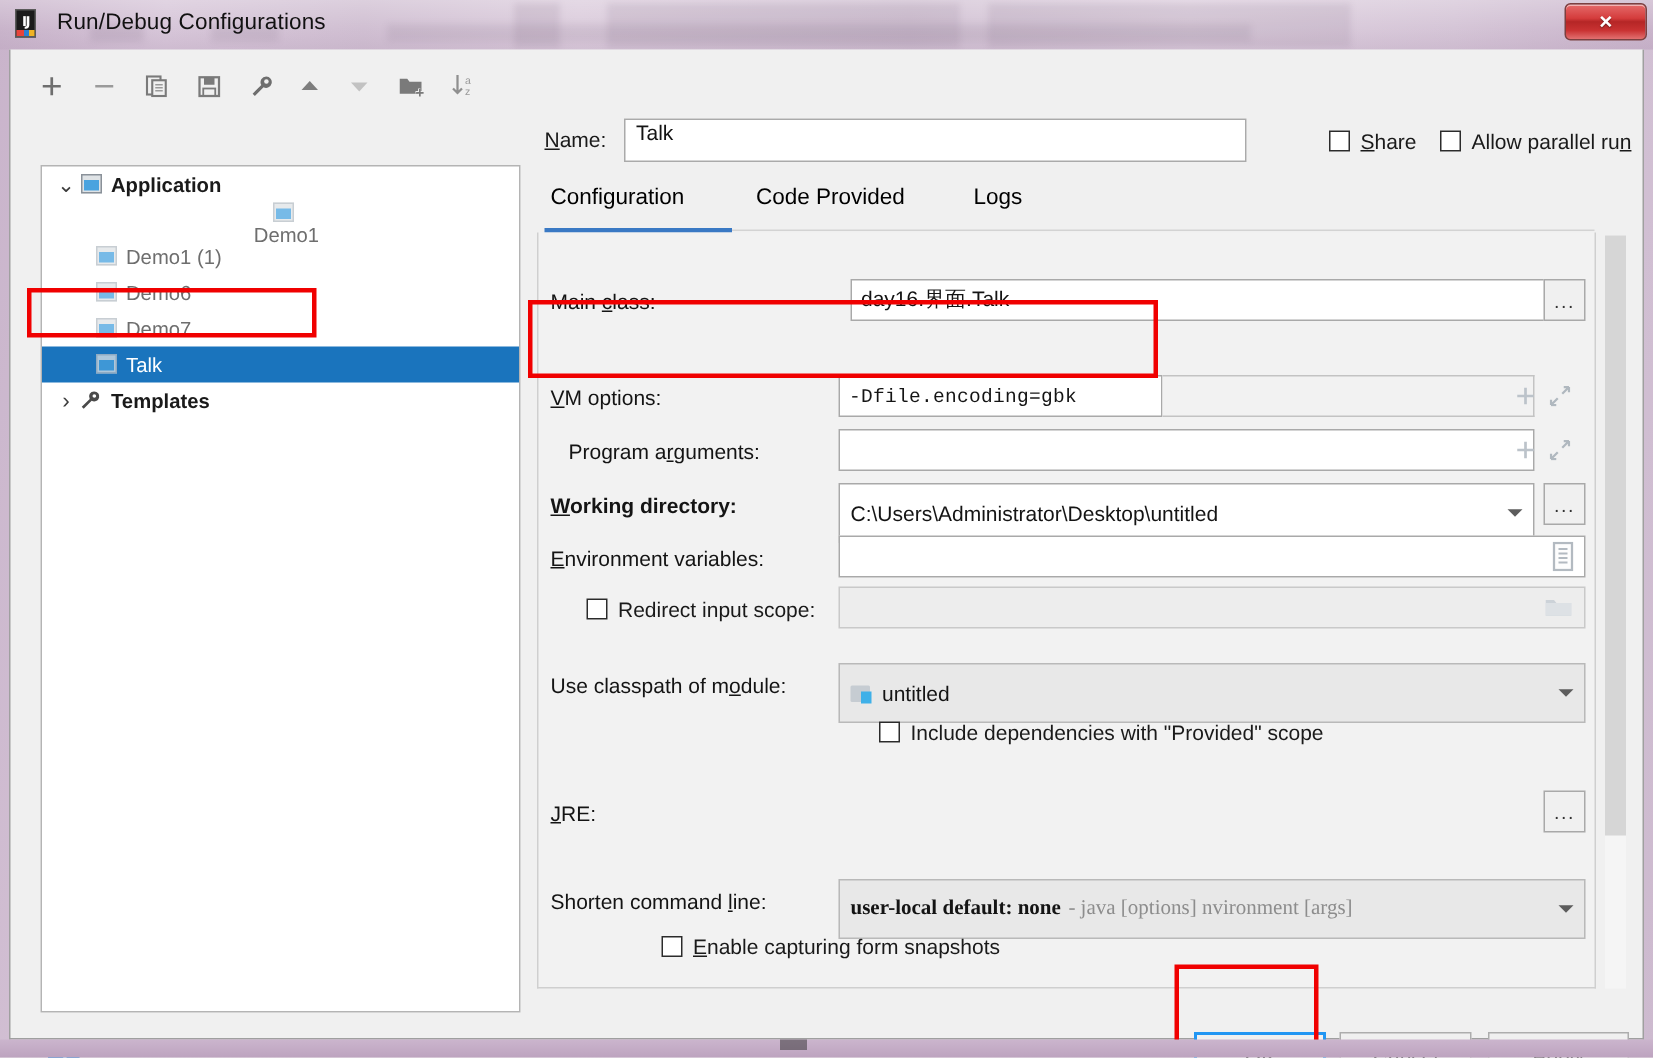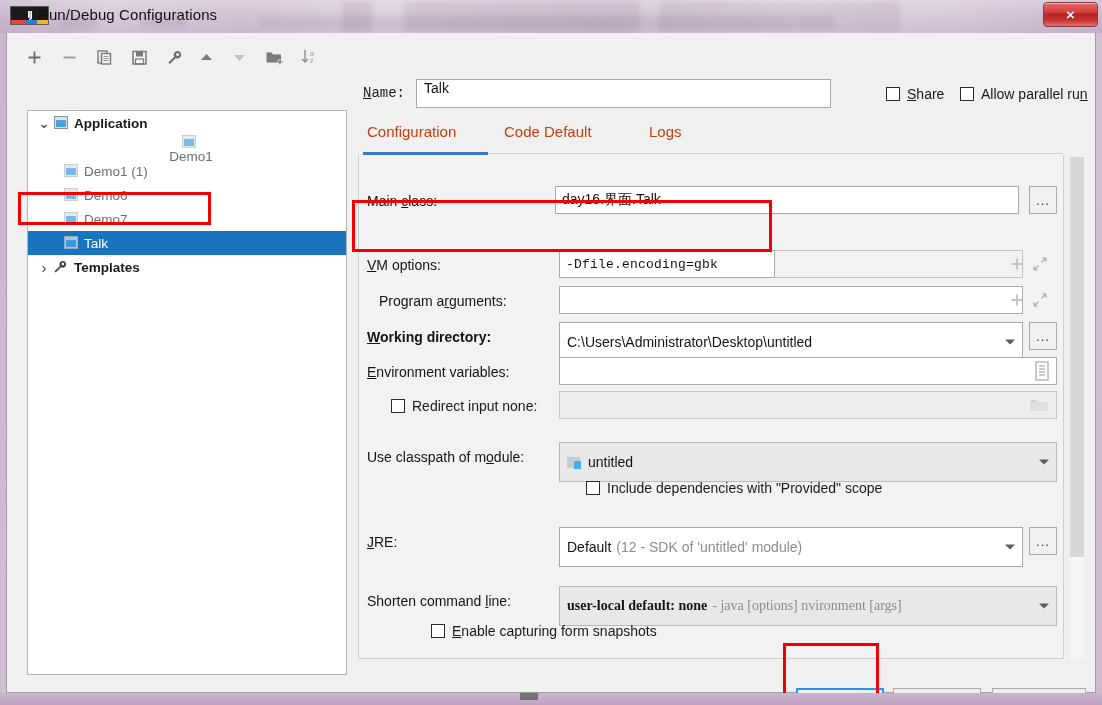--- a/index.html
+++ b/index.html
@@ -39,21 +39,21 @@
     background:linear-gradient(90deg, rgba(110,92,115,.6) 0 4%, transparent 4% 9%,
       rgba(110,92,115,.55) 9% 14%, transparent 14% 22%, rgba(110,92,115,.5) 22% 86%, transparent 86%);
     filter:blur(2.6px);
   }
 
   
   #titlebar {
     position:absolute; left:0; top:0; width:1102px; height:33px;
   }
   #app-icon {
-    position:absolute; left:10px; top:6px; width:39px; height:19px;
+    position:absolute; left:10px; top:6px; width:14px; height:19px;
     background:#1b1b1b; border:1px solid #5a5a5a;
     display:flex; align-items:center; justify-content:center;
   }
   #app-icon .ij {
     font-family:"DejaVu Sans", sans-serif; font-size:9px; font-weight:bold;
     color:#ffffff; letter-spacing:-1px; line-height:1;
   }
   #app-icon::after{
     content:""; position:absolute; left:0; bottom:0; width:100%; height:4px;
     background:linear-gradient(90deg,#e8443b 0 40%, #2a7fd4 40% 70%, #f0b323 70% 100%);
@@ -119,21 +119,21 @@
     content:""; position:absolute; left:1px; top:3px; right:1px; bottom:1px;
     background:#4aa3df;
   }
   .node-icon.app.dim i { border-color:#b6bec5; opacity:.75; }
   .node-icon.wrench { color:#4a4a4a; }
   .tree-label.bold { font-weight:bold; }
   .tree-label.dim { color:#6e6e6e; }
   .tree-indent { width:26px; flex:0 0 auto; }
 
   
-  #name-label { position:absolute; left:356px; top:52px; font-size:14px;font-family:Liberation Mono, monospace; }
+  #name-label { position:absolute; left:356px; top:52px; font-size:14px; }
   #name-input {
     position:absolute; left:409px; top:46px; width:415px; height:29px;
     background:#fff; border:1px solid #aaaaaa;
     font-family:"Liberation Sans", sans-serif; font-size:14px;
     padding:0 7px; color:#141414;
   }
   .chk-wrap {
     position:absolute; display:flex; align-items:center; gap:7px;
     font-size:14px; cursor:pointer;margin-left:24px;
   }
@@ -141,21 +141,21 @@
     width:14px; height:14px; background:#fff; border:1.5px solid #2b2b2b;
     flex:0 0 auto;
   }
   #share-chk { left:855px; top:53px; }
   #parallel-chk { left:929px; top:53px; }
 
   
   #tabs { position:absolute; left:356px; top:88px; width:700px; height:32px; }
   .tab {
     position:absolute; top:0; height:32px; display:flex; align-items:flex-start;
-    padding-top:2px; font-size:15px; color:#c2410c; cursor:pointer;
+    padding-top:2px; font-size:15px; color:#000000; cursor:pointer;
   }
   #tab-underline {
     position:absolute; left:356px; top:119px; width:125px; height:3px; background:#3a79c4;
   }
   #tab-strip-line {
     position:absolute; left:481px; top:120px; width:575px; height:1px; background:#d3d3d3;
   }
 
   
   #content-card {
@@ -395,30 +395,30 @@
       <span class="chkbox"></span>
       <span><u>S</u>hare</span>
     </div>
     <div class="chk-wrap" id="parallel-chk">
       <span class="chkbox"></span>
       <span>Allow parallel ru<u>n</u></span>
     </div>
 
     <div id="tabs">
       <div class="tab" style="left:4px;">Configuration</div>
-      <div class="tab" style="left:141px;">Code Default</div>
+      <div class="tab" style="left:141px;">Code Provided</div>
       <div class="tab" style="left:286px;">Logs</div>
     </div>
     <div id="tab-underline"></div>
     <div id="tab-strip-line"></div>
 
     <div id="content-card"></div>
 
     <div class="f-label" style="left:360px; top:160px;">Main <u>c</u>lass:</div>
-    <div class="f-input" style="left:548px; top:153px; width:464px;">day16.界面.Talk</div>
+    <div class="f-input" style="left:560px; top:153px; width:464px;">day16.界面.Talk</div>
     <div class="btn-dots" style="left:1022px; top:153px;">...</div>
 
     <div class="f-label" style="left:360px; top:224px;"><u>V</u>M options:</div>
     <div class="f-input mono" style="left:552px; top:217px; width:216px;">-Dfile.encoding=gbk</div>
     <div class="f-input flat" style="left:768px; top:217px; width:248px; border-left:none;"></div>
     <div class="aux-icons" style="left:1003px; top:224px;">
       <span>
         <svg width="14" height="14" viewBox="0 0 14 14">
             <path d="M7 1.5v11M1.5 7h11" stroke="#bcc3ca" stroke-width="1.8" fill="none"></path>
           </svg>
@@ -458,21 +458,21 @@
     <div class="f-input" style="left:552px; top:324px; width:498px;"></div>
     <div style="position:absolute; left:1026px; top:328px;">
       <svg width="18" height="20" viewBox="0 0 18 20">
         <rect x="3" y="1" width="12" height="18" fill="#fdfdfd" stroke="#b3bac1" stroke-width="1.5"></rect>
         <path d="M6 5h6M6 8h6M6 11h6M6 14h6" stroke="#b3bac1" stroke-width="1.3"></path>
       </svg>
     </div>
 
     <div class="chk-wrap" style="left:360px; top:365px;">
       <span class="chkbox"></span>
-      <span>Redirect input none:</span>
+      <span>Redirect input scope:</span>
     </div>
     <div class="f-input" style="left:552px; top:358px; width:498px; background:#ededed; border-color:#c9c9c9;"></div>
     <div style="position:absolute; left:1022px; top:364px;">
       <svg width="20" height="16" viewBox="0 0 20 16">
         <path d="M1.5 3h5.5l1.6 2h9.9v8.5H1.5z" fill="#ccd2d8"></path>
         <path d="M1.5 5h17v8.5H1.5z" fill="#dde1e5"></path>
       </svg>
     </div>
 
     <div class="f-label" style="left:360px; top:416px;">Use classpath of m<u>o</u>dule:</div>
@@ -481,35 +481,30 @@
       <span>untitled</span>
       <span class="caret"></span>
     </div>
 
     <div class="chk-wrap" style="left:555px; top:447px;">
       <span class="chkbox"></span>
       <span>Include dependencies with "Provided" scope</span>
     </div>
 
     <div class="f-label" style="left:360px; top:501px;"><u>J</u>RE:</div>
-    <div class="f-combo" style="left:552px; top:494px; width:464px;">
-      <span>Default</span>
-      <span class="hint">(12 - SDK of 'untitled' module)</span>
-      <span class="caret"></span>
-    </div>
     <div class="btn-dots" style="left:1022px; top:494px;">...</div>
 
     <div class="f-label" style="left:360px; top:560px;">Shorten command <u>l</u>ine:</div>
     <div class="f-combo grey" style="left:552px; top:553px; width:498px;font-family:Liberation Serif, serif;">
       <span class="strong">user-local default: none</span>
       <span class="hint">- java [options] nvironment [args]</span>
       <span class="caret"></span>
     </div>
 
-    <div class="chk-wrap" style="left:360px; top:590px;padding-left:40px;">
+    <div class="chk-wrap" style="left:370px; top:590px;padding-left:40px;">
       <span class="chkbox"></span>
       <span><u>E</u>nable capturing form snapshots</span>
     </div>
 
     <div id="content-scroll-track"></div>
     <div id="content-scroll-thumb"></div>
 
     <div id="help-icon">?</div>
     <div class="dlg-btn" id="ok-btn">OK</div>
     <div class="dlg-btn" id="cancel-btn">Cancel</div>

